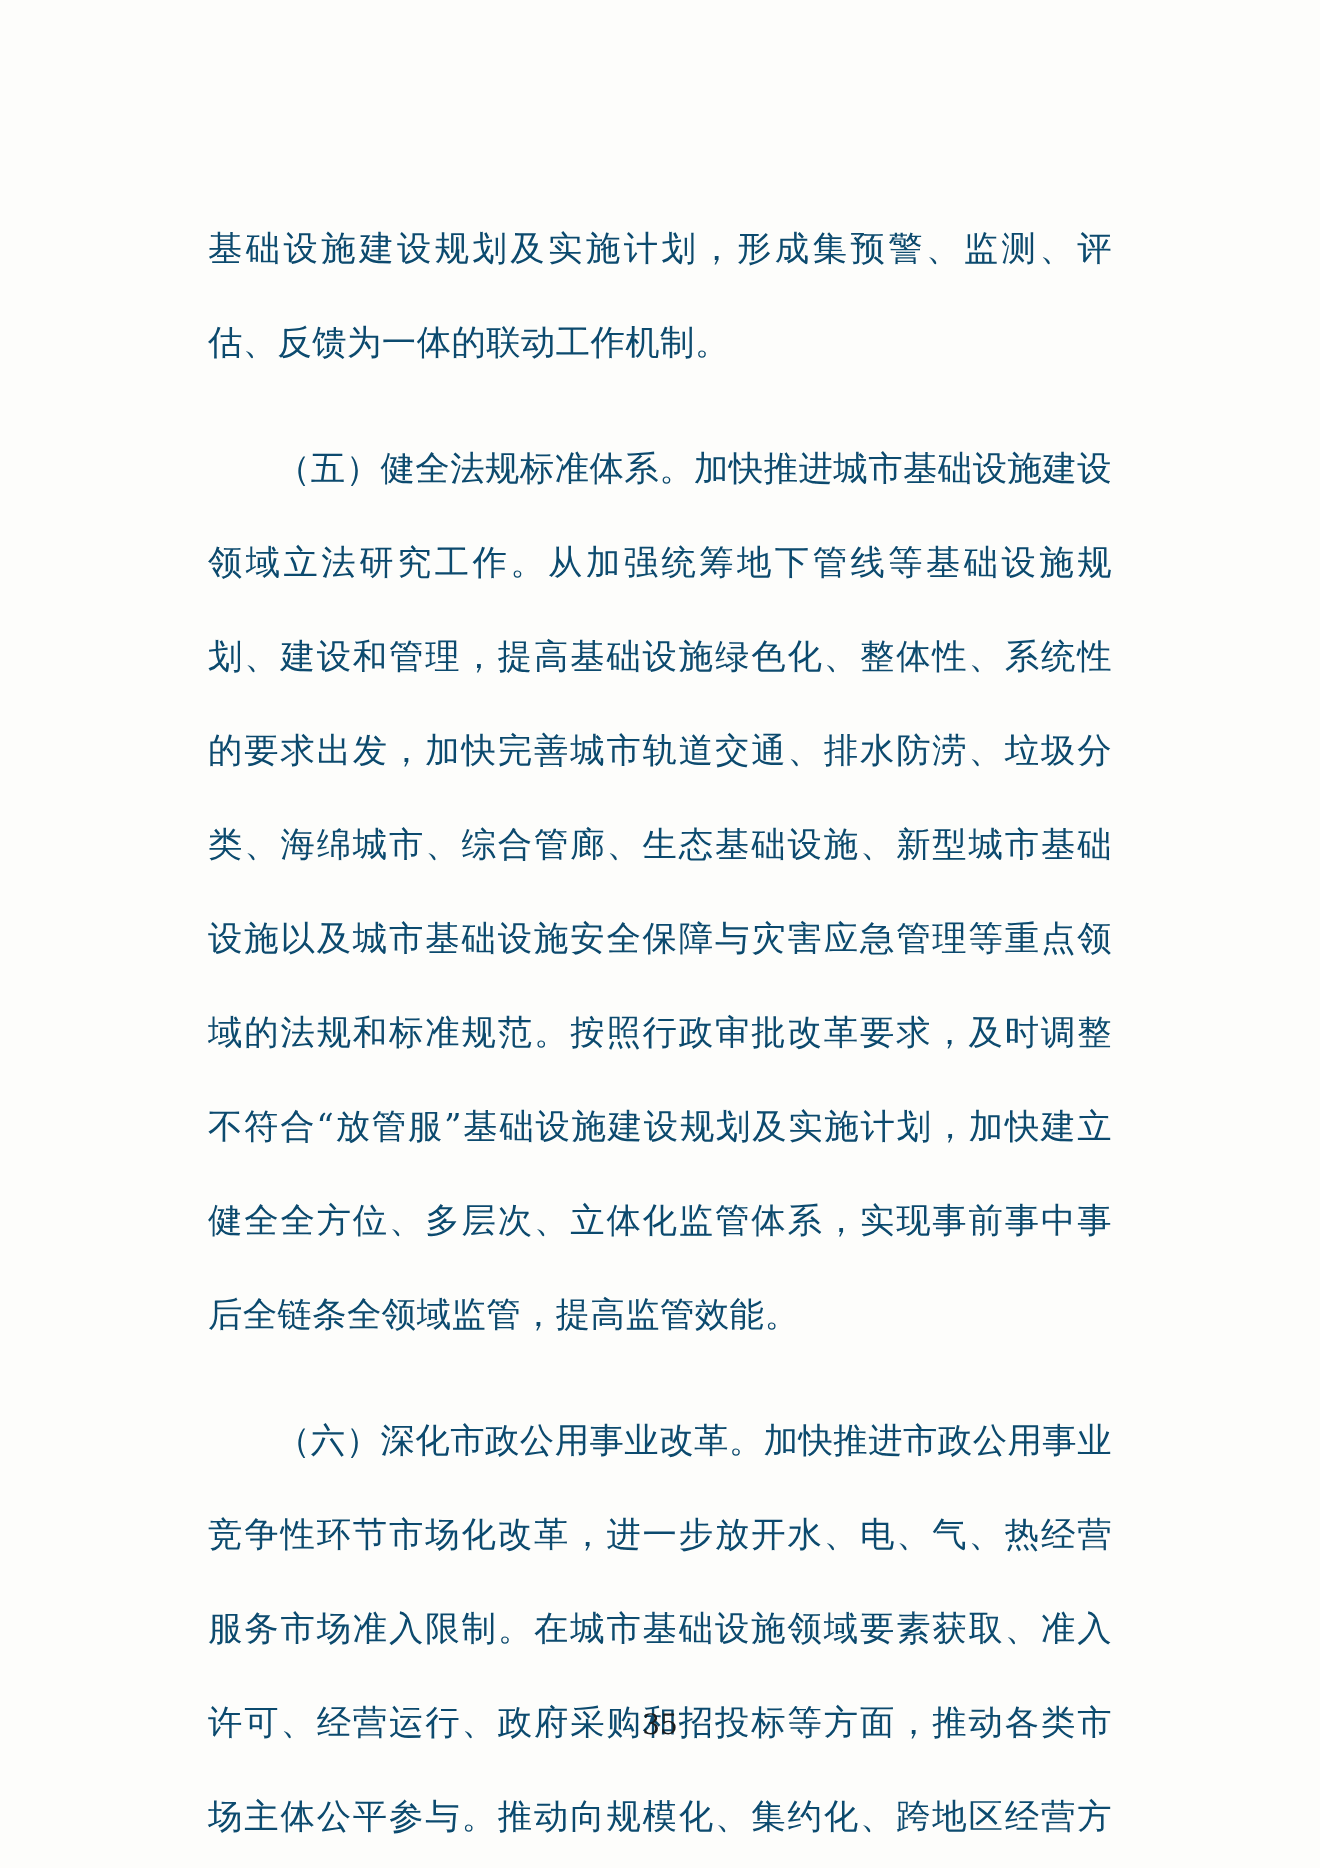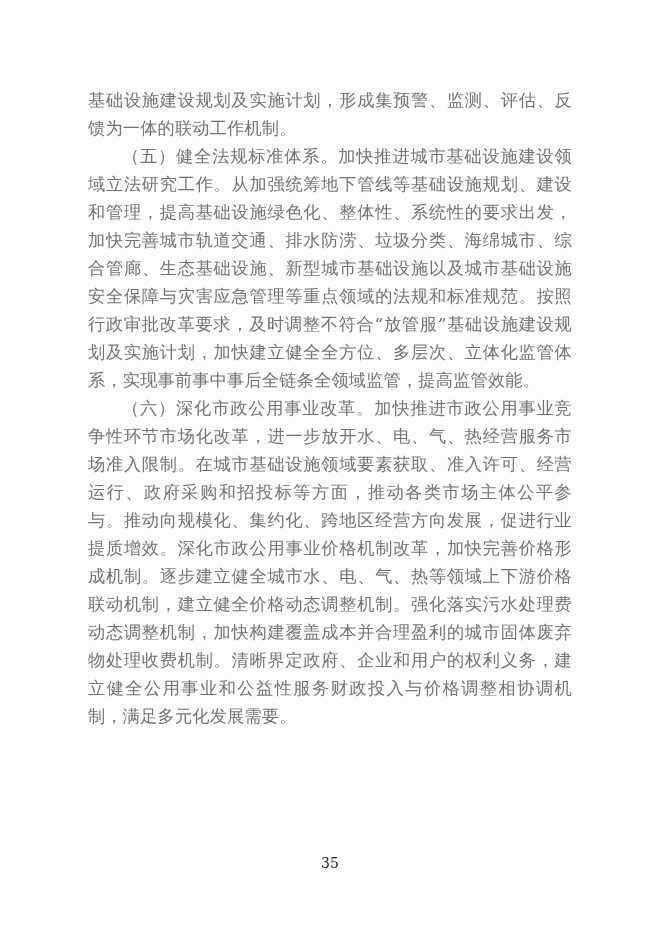--- a/index.html
+++ b/index.html
@@ -21,26 +21,26 @@
     box-sizing: border-box;
   }
   .content {
     position: absolute;
     left: 88px;
     top: 86px;
     width: 484px;
   }
   .para {
     font-size: 17.2px;
-    line-height: 28px;
-    color: #737373;
+    line-height: 47px;
+    color: #0c4a6e;
     text-align: justify;
     text-justify: inter-character;
     letter-spacing: 0.2px;
-    margin: 0;
+    margin: 16px;
     font-family: "DejaVu Serif", serif;
   }
   .indent {
     text-indent: 34px;
   }
   .page-number {
     position: absolute;
     left: 0;
     right: 0;
     top: 855px;

